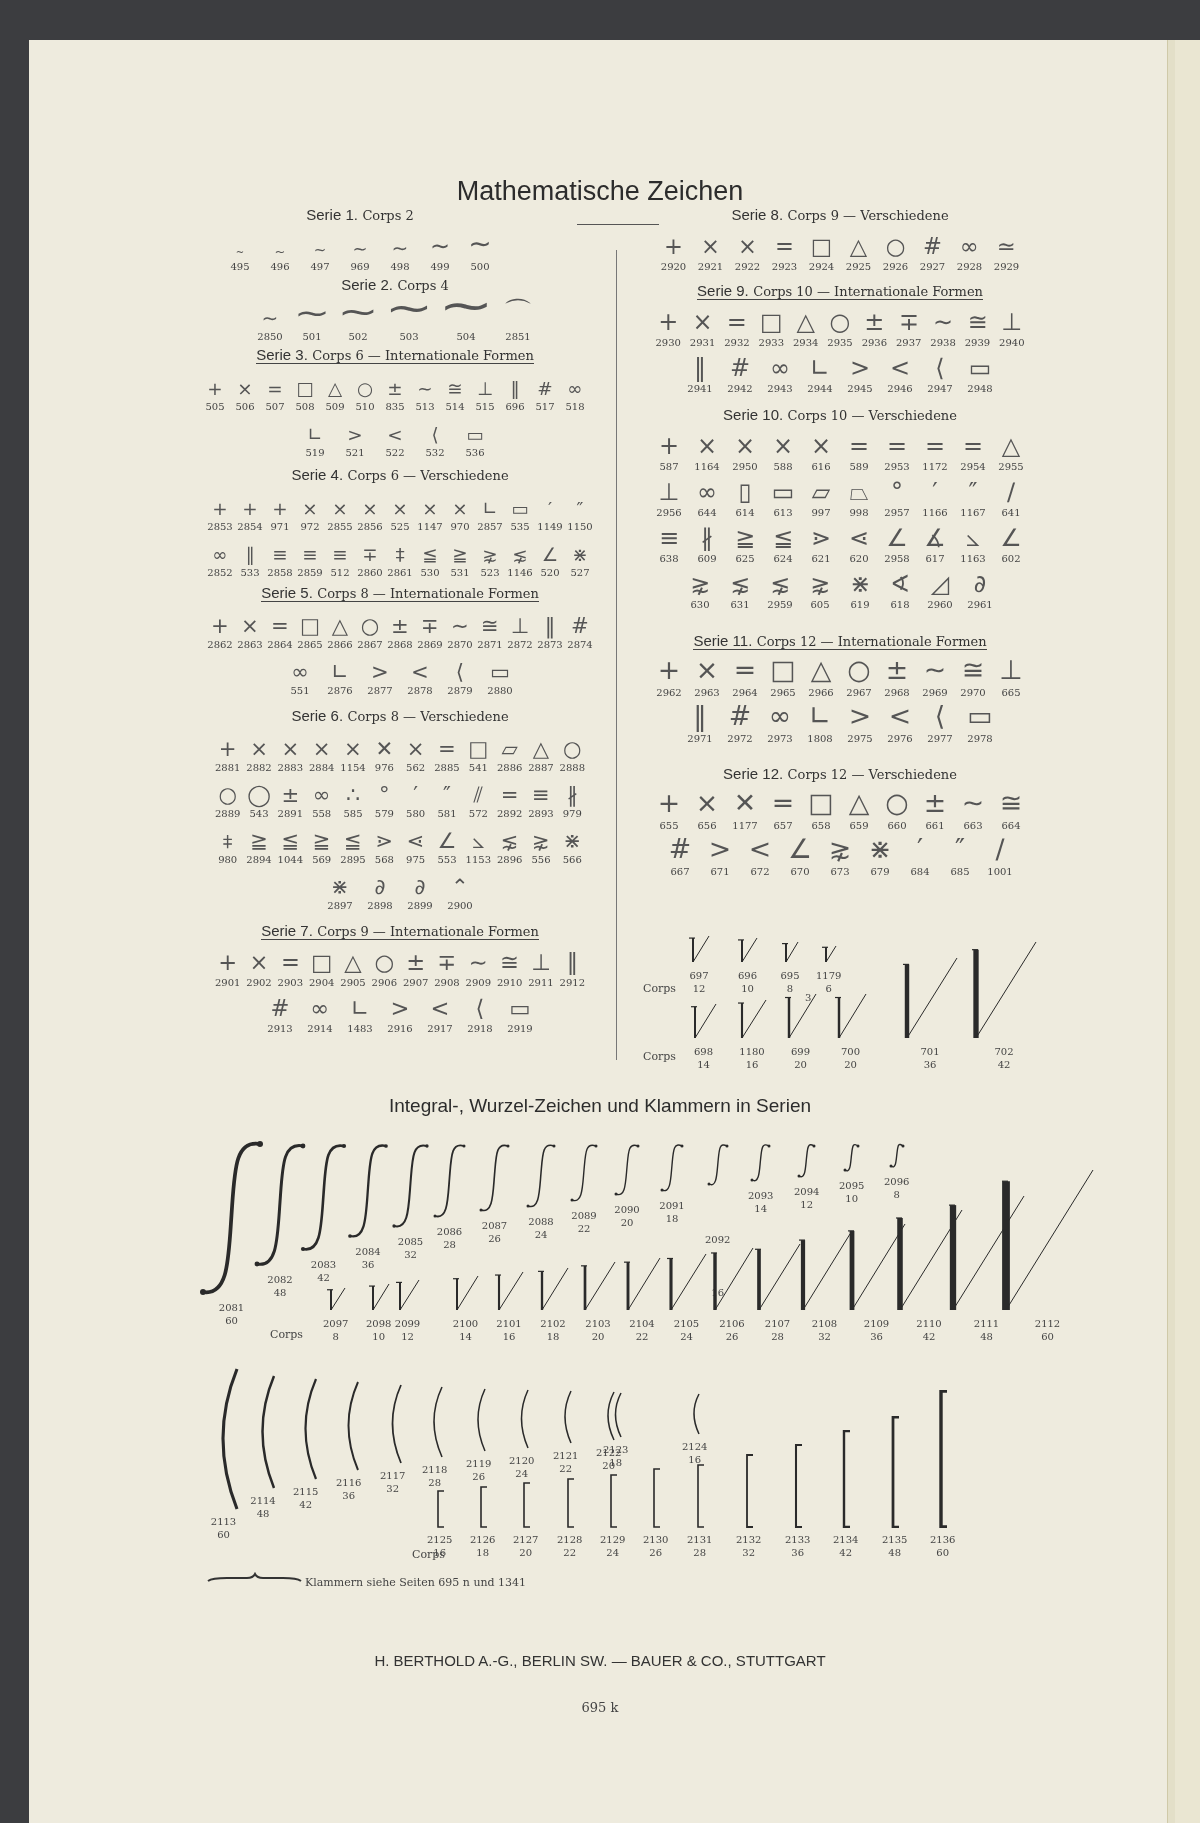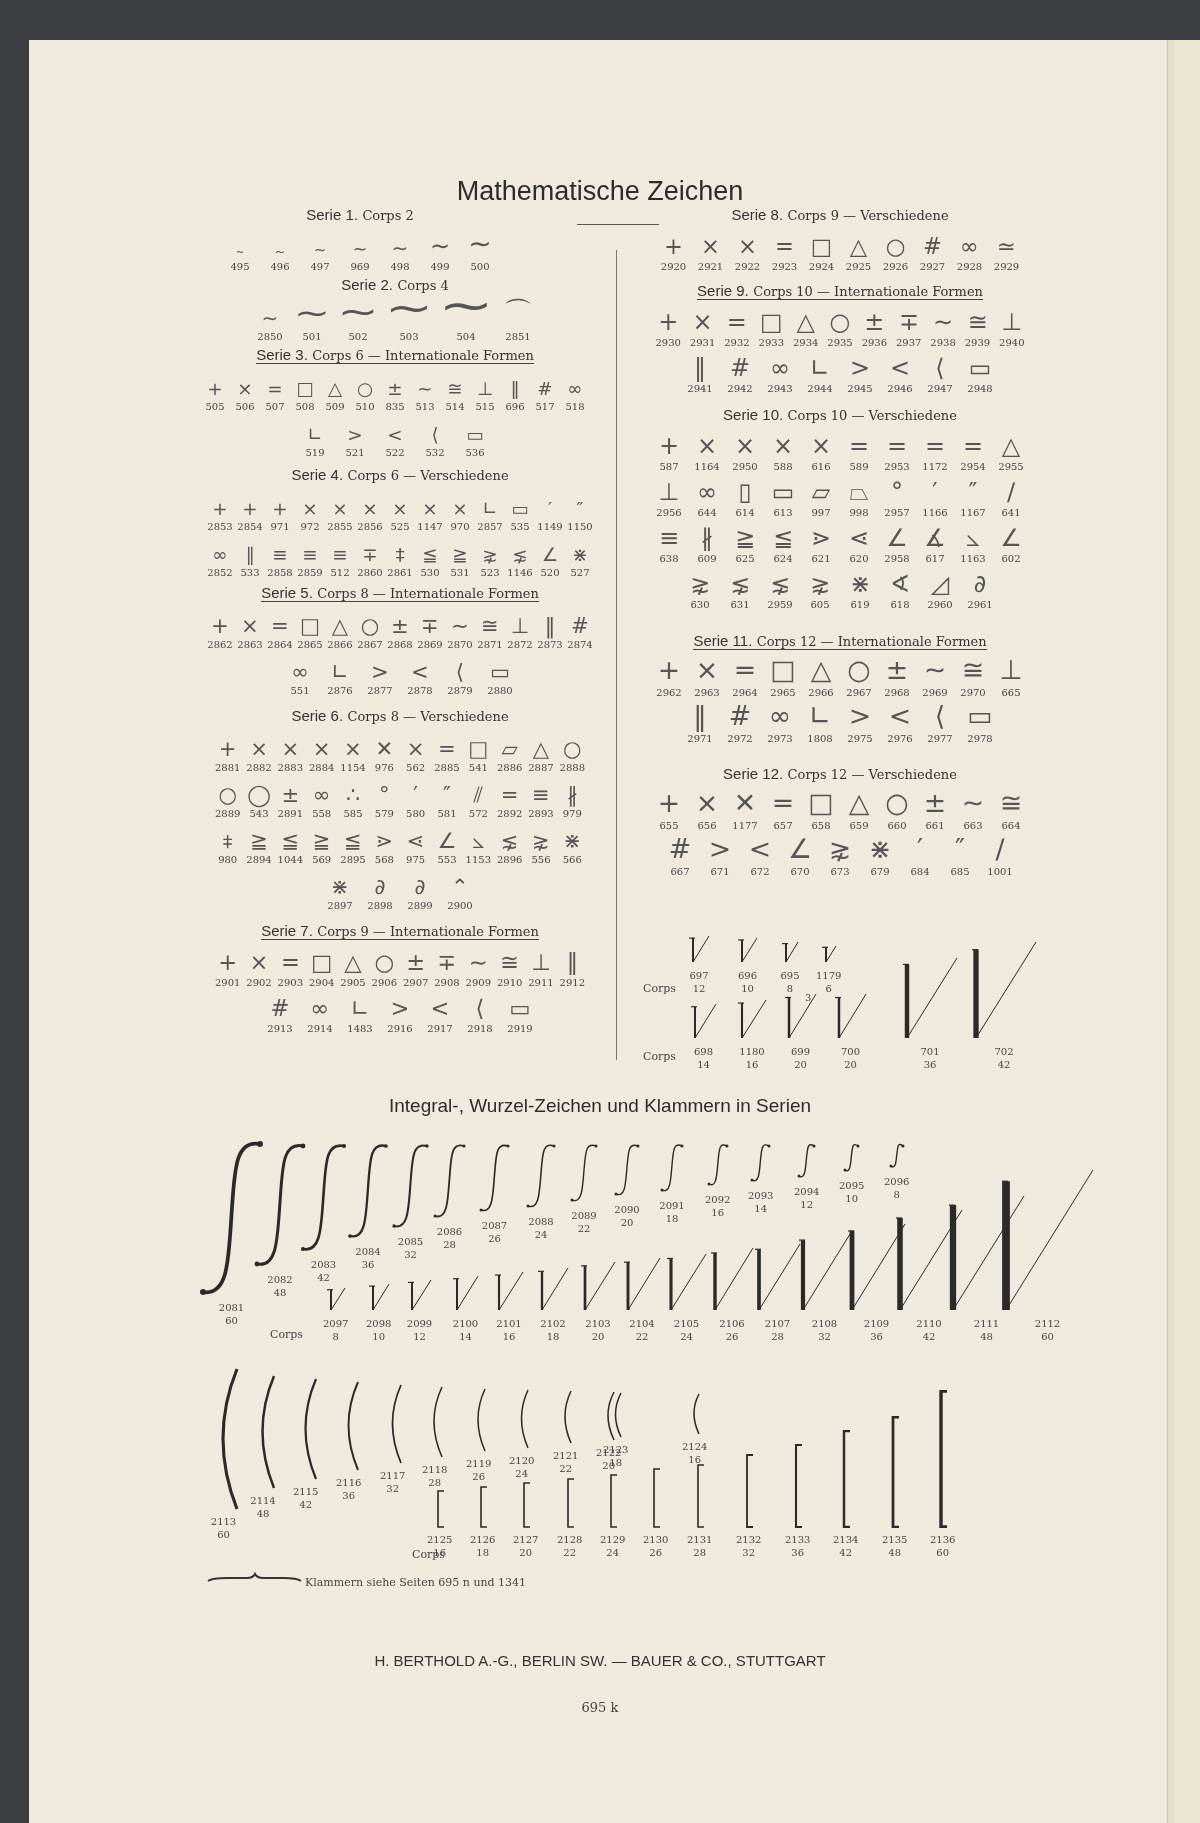--- a/index.html
+++ b/index.html
@@ -1244,21 +1244,21 @@
     </div>
     <div class="tall-item" style="left: 659px; top: 1142px;">
       <div><svg width="26" height="52" viewBox="0 0 26 52">
           <path d="M23 4 C 14.3 0 14.3 9.200000000000001 13 23 C 11.700000000000001 36.800000000000004 11.700000000000001 52 3 48" stroke="#2a2a2a" stroke-width="1.4" fill="none"></path>
           <circle cx="23" cy="4" r="1.5" fill="#2a2a2a"></circle>
           <circle cx="3" cy="48" r="1.5" fill="#2a2a2a"></circle>
         </svg></div>
       <div class="n">2091</div>
       <div class="n">18</div>
     </div>
-    <div class="tall-item" style="left: 705px; top: 1142px;">
+    <div class="tall-item" style="left: 705px; top: 1142px; gap: 40px;">
       <div><svg width="24" height="46" viewBox="0 0 24 46">
           <path d="M21 4 C 13.200000000000001 0 13.200000000000001 8 12 20 C 10.8 32 10.8 46 3 42" stroke="#2a2a2a" stroke-width="1.4" fill="none"></path>
           <circle cx="21" cy="4" r="1.5" fill="#2a2a2a"></circle>
           <circle cx="3" cy="42" r="1.5" fill="#2a2a2a"></circle>
         </svg></div>
       <div class="n">2092</div>
       <div class="n">16</div>
     </div>
     <div class="tall-item" style="left: 748px; top: 1142px;">
       <div><svg width="23" height="42" viewBox="0 0 23 42">
@@ -1309,21 +1309,21 @@
     </div>
     <div class="tall-item" style="left: 366px; top: 1282px;">
       <div><svg width="24" height="30" viewBox="0 0 24 30">
           <path d="M2 4.08 L8 4.08" stroke="#2a2a2a" stroke-width="1.2" fill="none"></path>
           <path d="M6 4.08 L6 28" stroke="#2a2a2a" stroke-width="2" fill="none"></path>
           <path d="M6 28 L22 2" stroke="#2a2a2a" stroke-width="1" fill="none"></path>
         </svg></div>
       <div class="n">2098</div>
       <div class="n">10</div>
     </div>
-    <div class="tall-item" style="left: 406px; top: 1278px;">
+    <div class="tall-item" style="left: 394px; top: 1278px;">
       <div><svg width="27" height="34" viewBox="0 0 27 34">
           <path d="M2 4.4 L8 4.4" stroke="#2a2a2a" stroke-width="1.2" fill="none"></path>
           <path d="M6 4.4 L6 32" stroke="#2a2a2a" stroke-width="2" fill="none"></path>
           <path d="M6 32 L25 2" stroke="#2a2a2a" stroke-width="1" fill="none"></path>
         </svg></div>
       <div class="n">2099</div>
       <div class="n">12</div>
     </div>
     <div class="tall-item" style="left: 451px; top: 1274px;">
       <div><svg width="29" height="38" viewBox="0 0 29 38">

